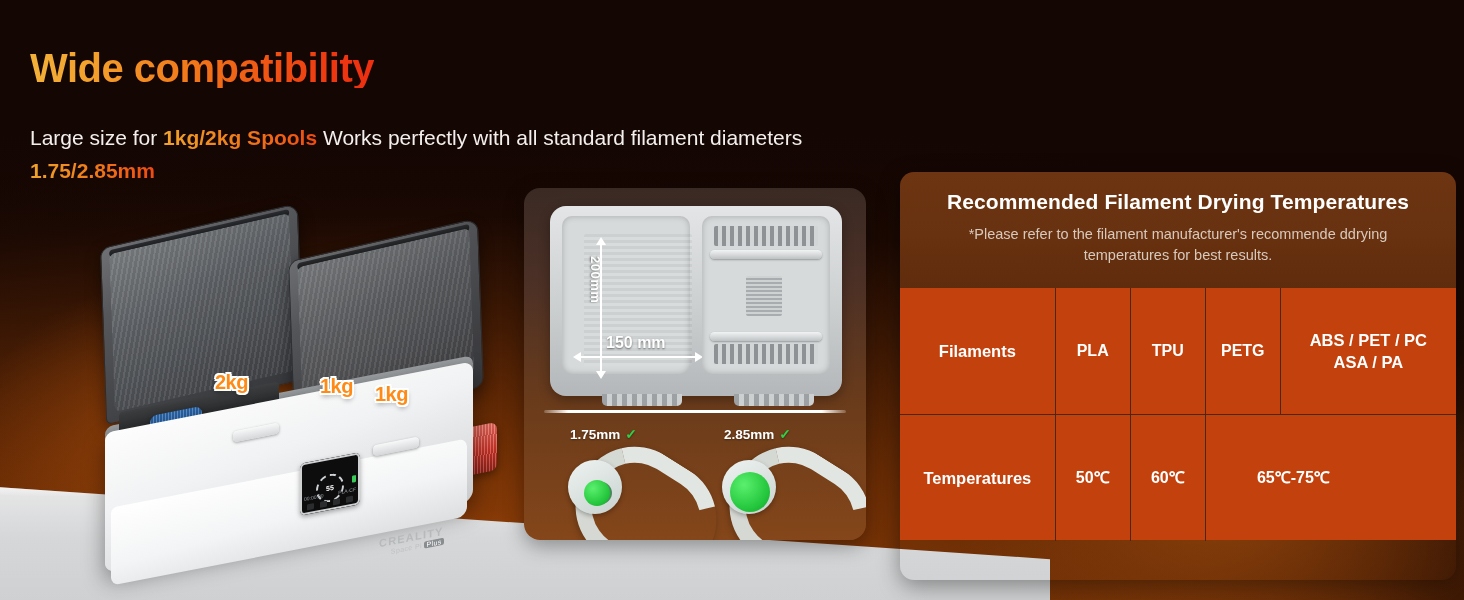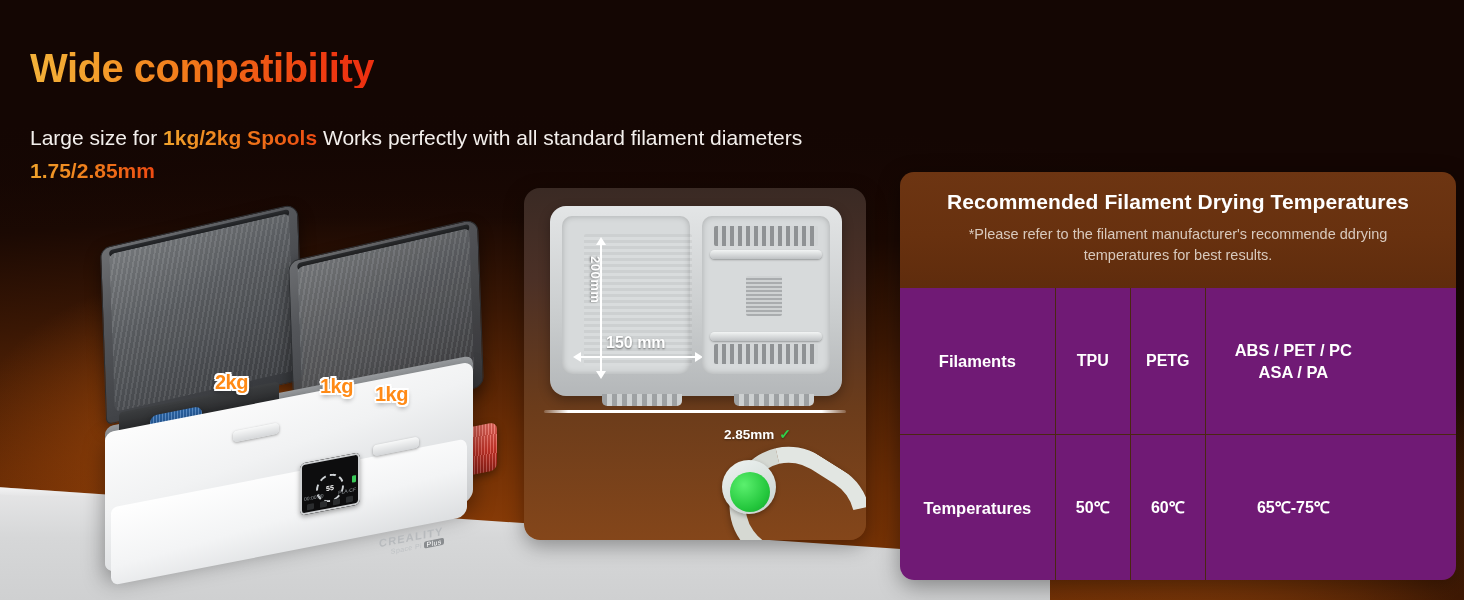--- a/index.html
+++ b/index.html
@@ -185,21 +185,21 @@
   .tube .inner-dark{position:absolute;border-radius:50%;background:#1d6b35;opacity:.75;}
   .id-s{left:22px;top:22px;width:22px;height:22px;}
 
   
   .tbl{position:absolute;left:900px;top:172px;width:556px;height:408px;border-radius:14px;
     overflow:hidden;box-shadow:0 6px 22px rgba(0,0,0,.38);}
   .tbl-head{height:116px;background:linear-gradient(180deg,#6d3512 0%, #68310f 55%, #5f2c0d 100%);
     text-align:center;padding-top:18px;box-sizing:border-box;}
   .tbl-title{font-size:21px;font-weight:bold;color:#ffffff;letter-spacing:.1px;}
   .tbl-sub{margin-top:10px;font-size:14.5px;line-height:1.45;color:#d8c9bd;padding:0 26px;}
-  .tbl-body{height:292px;background:#701a75;}
+  .tbl-body{height:252px;background:#c2410c;}
   .trow{display:flex;height:50%;}
   .trow.r1{border-bottom:1px solid #4a2712;}
   .tcell{display:flex;align-items:center;justify-content:center;text-align:center;
     color:#ffffff;font-weight:bold;box-sizing:border-box;border-right:1px solid #4a2712;
     line-height:1.35;}
   .tcell:last-child{border-right:none;}
   .c0{width:28%;font-size:16.5px;}
   .c1,.c2,.c3{width:13.5%;font-size:16px;}
   .c4{width:31.5%;font-size:16.5px;}
   .tcell.temp{font-size:16px;}
@@ -310,20 +310,32 @@
         <div class="vent v2"></div>
       </div>
 
       <div class="foot f1"></div>
       <div class="foot f2"></div>
     </div>
 
     <div class="divider"></div>
 
     <div class="fil-row">
+      <div class="fil fil-a">
+        <div class="cap" style="left:20px;top:0;">
+          <span>1.75mm</span><span class="check">✓</span>
+        </div>
+        <div class="tube">
+          <div class="arc"></div>
+          <div class="mouth">
+            <div class="inner-dark id-s"></div>
+            <div class="core core-s"></div>
+          </div>
+        </div>
+      </div>
 
       <div class="fil fil-b">
         <div class="cap" style="left:20px;top:0;">
           <span>2.85mm</span><span class="check">✓</span>
         </div>
         <div class="tube">
           <div class="arc"></div>
           <div class="mouth">
             <div class="core core-l"></div>
           </div>
@@ -333,20 +345,21 @@
   </div>
 
   <div class="tbl">
     <div class="tbl-head">
       <div class="tbl-title">Recommended Filament Drying Temperatures</div>
       <div class="tbl-sub">*Please refer to the filament manufacturer's recommende ddrying temperatures for best results.</div>
     </div>
     <div class="tbl-body">
       <div class="trow r1">
         <div class="tcell c0">Filaments</div>
+        <div class="tcell c1">PLA</div>
         <div class="tcell c3">TPU</div>
         <div class="tcell c2">PETG</div>
         <div class="tcell c4">
           <span>
             <span>ABS / PET / PC</span><br>
             <span>ASA / PA</span>
           </span>
         </div>
       </div>
       <div class="trow r2">

